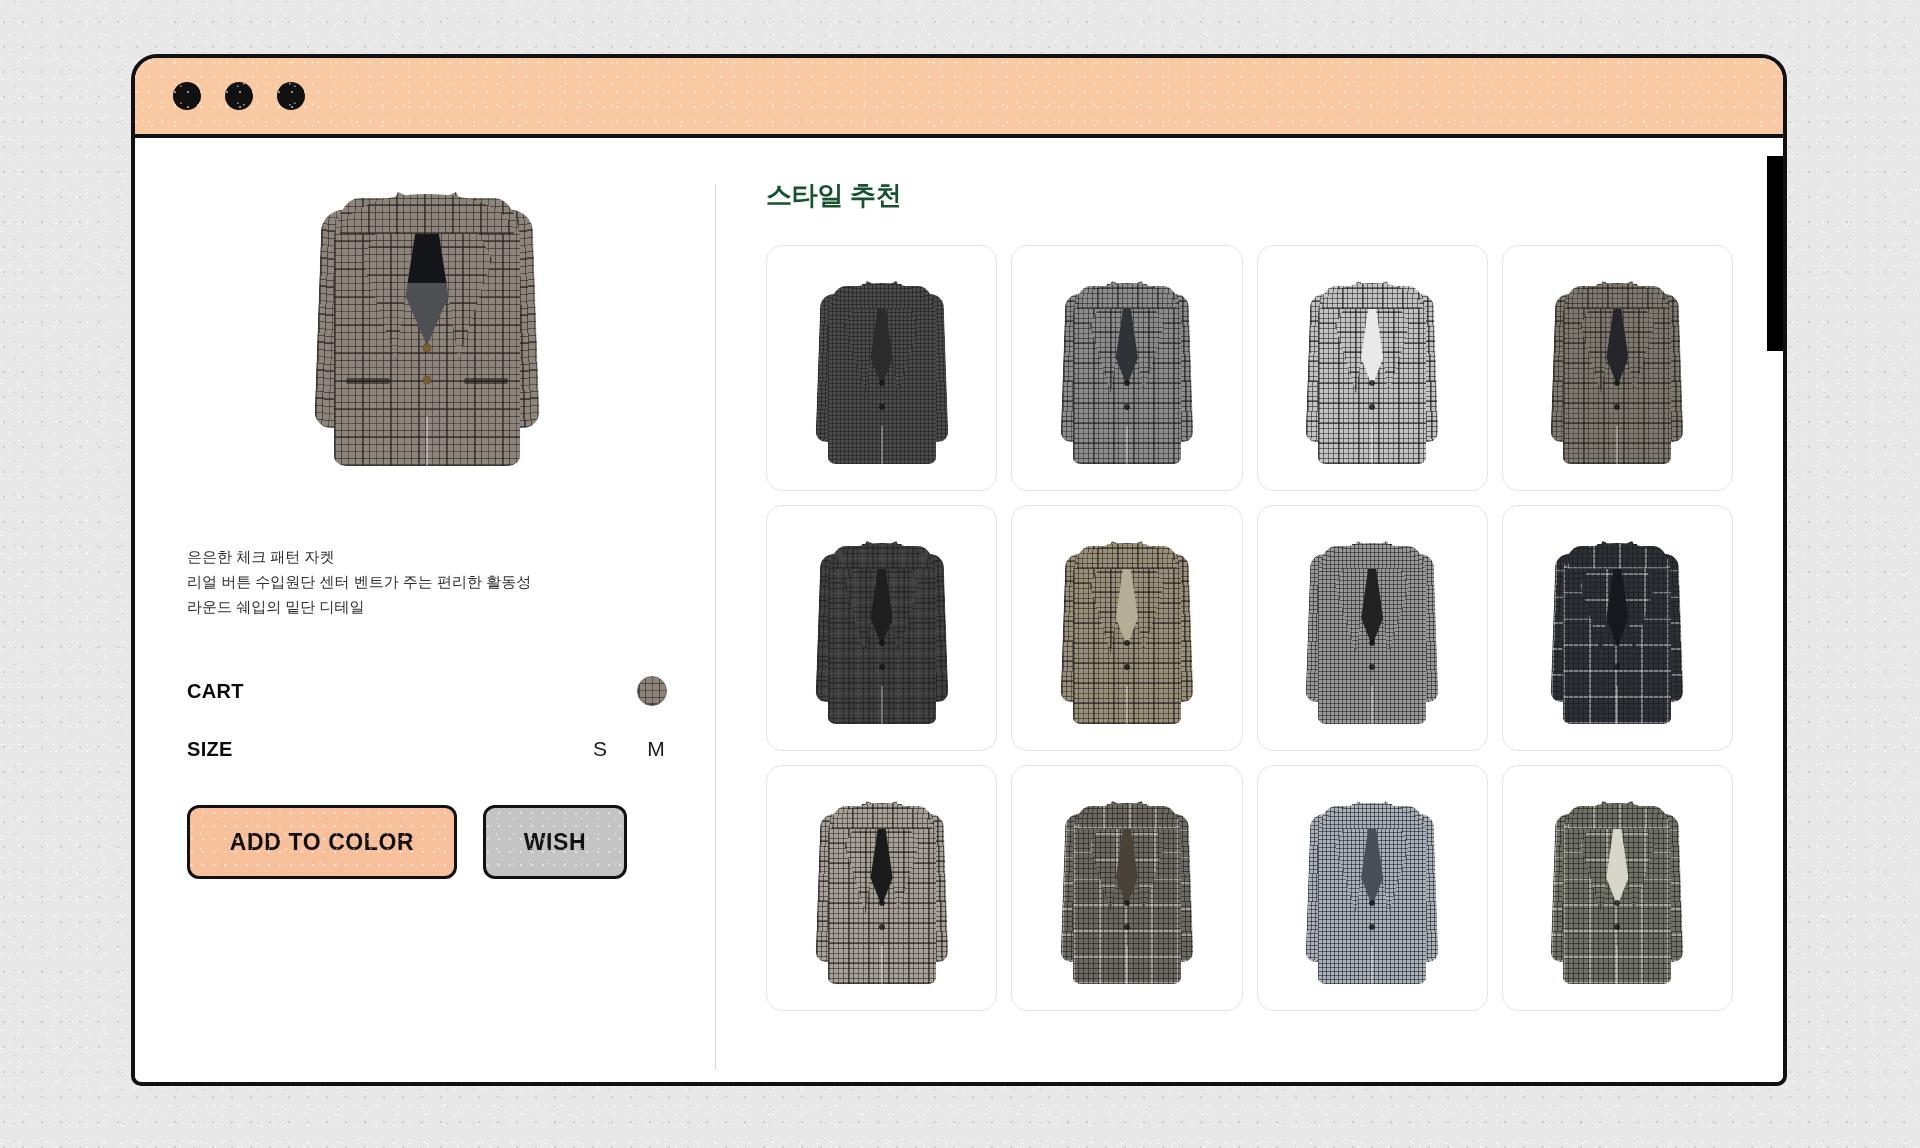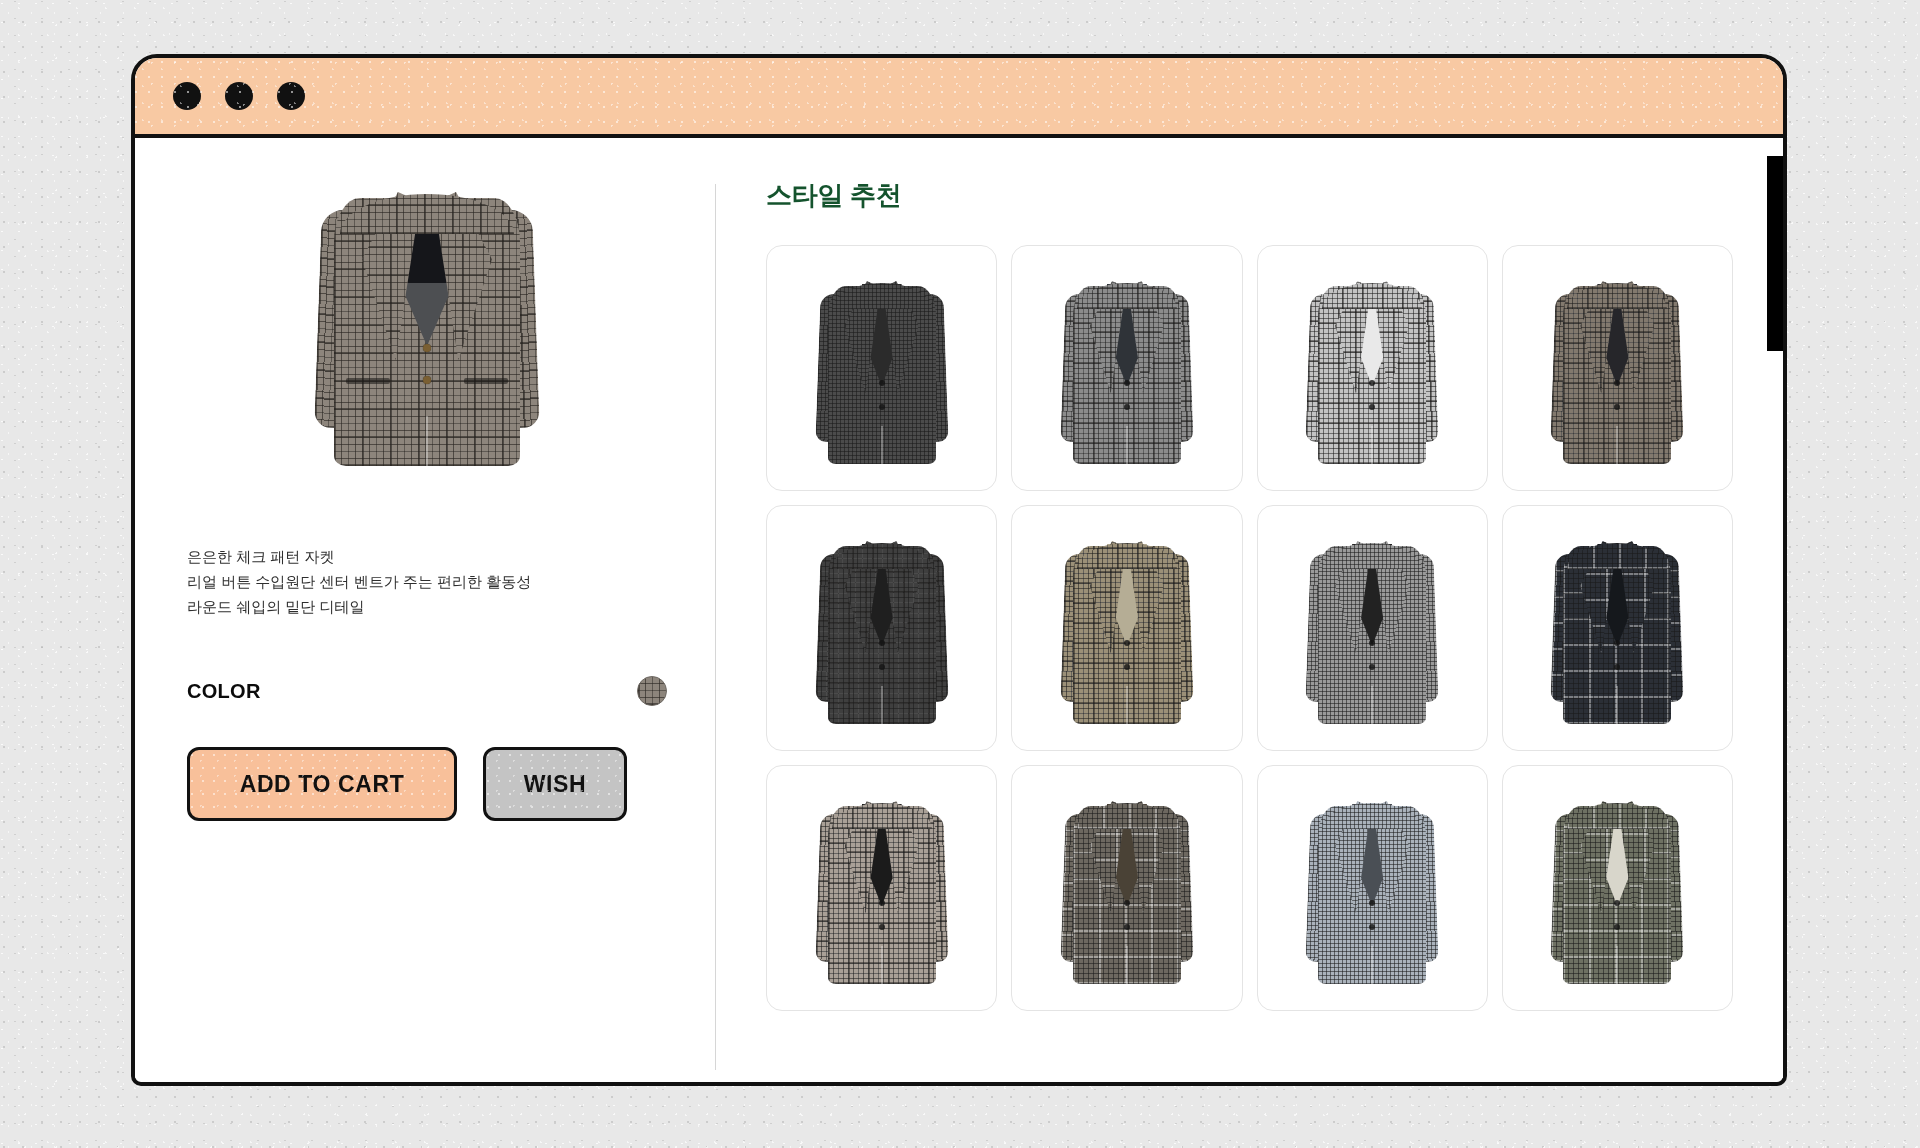--- a/index.html
+++ b/index.html
@@ -386,29 +386,36 @@
       </div>
 
 
       <div class="product-desc">
         <div>은은한 체크 패턴 자켓</div>
         <div>리얼 버튼 수입원단 센터 벤트가 주는 편리한 활동성</div>
         <div>라운드 쉐입의 밑단 디테일</div>
       </div>
 
       <div class="option-row">
-        <span class="option-label">COLOR</span>
+        <span class="option-label">CART</span>
         <div class="option-values">
           <span class="color-swatch jk-check"></span>
         </div>
       </div>
 
+      <div class="option-row">
+        <span class="option-label">SIZE</span>
+        <div class="option-values">
+          <span class="size-opt">S</span>
+          <span class="size-opt">M</span>
+        </div>
+      </div>
 
       <div class="action-row">
-        <button class="btn btn-cart">ADD TO CART</button>
+        <button class="btn btn-cart">ADD TO COLOR</button>
         <button class="btn btn-wish">WISH</button>
       </div>
 
     </div>
 
     <div class="panel-divider"></div>
 
     <div class="reco-panel">
       <h2 class="reco-title">스타일 추천</h2>
       <div class="reco-grid" id="reco-grid">

